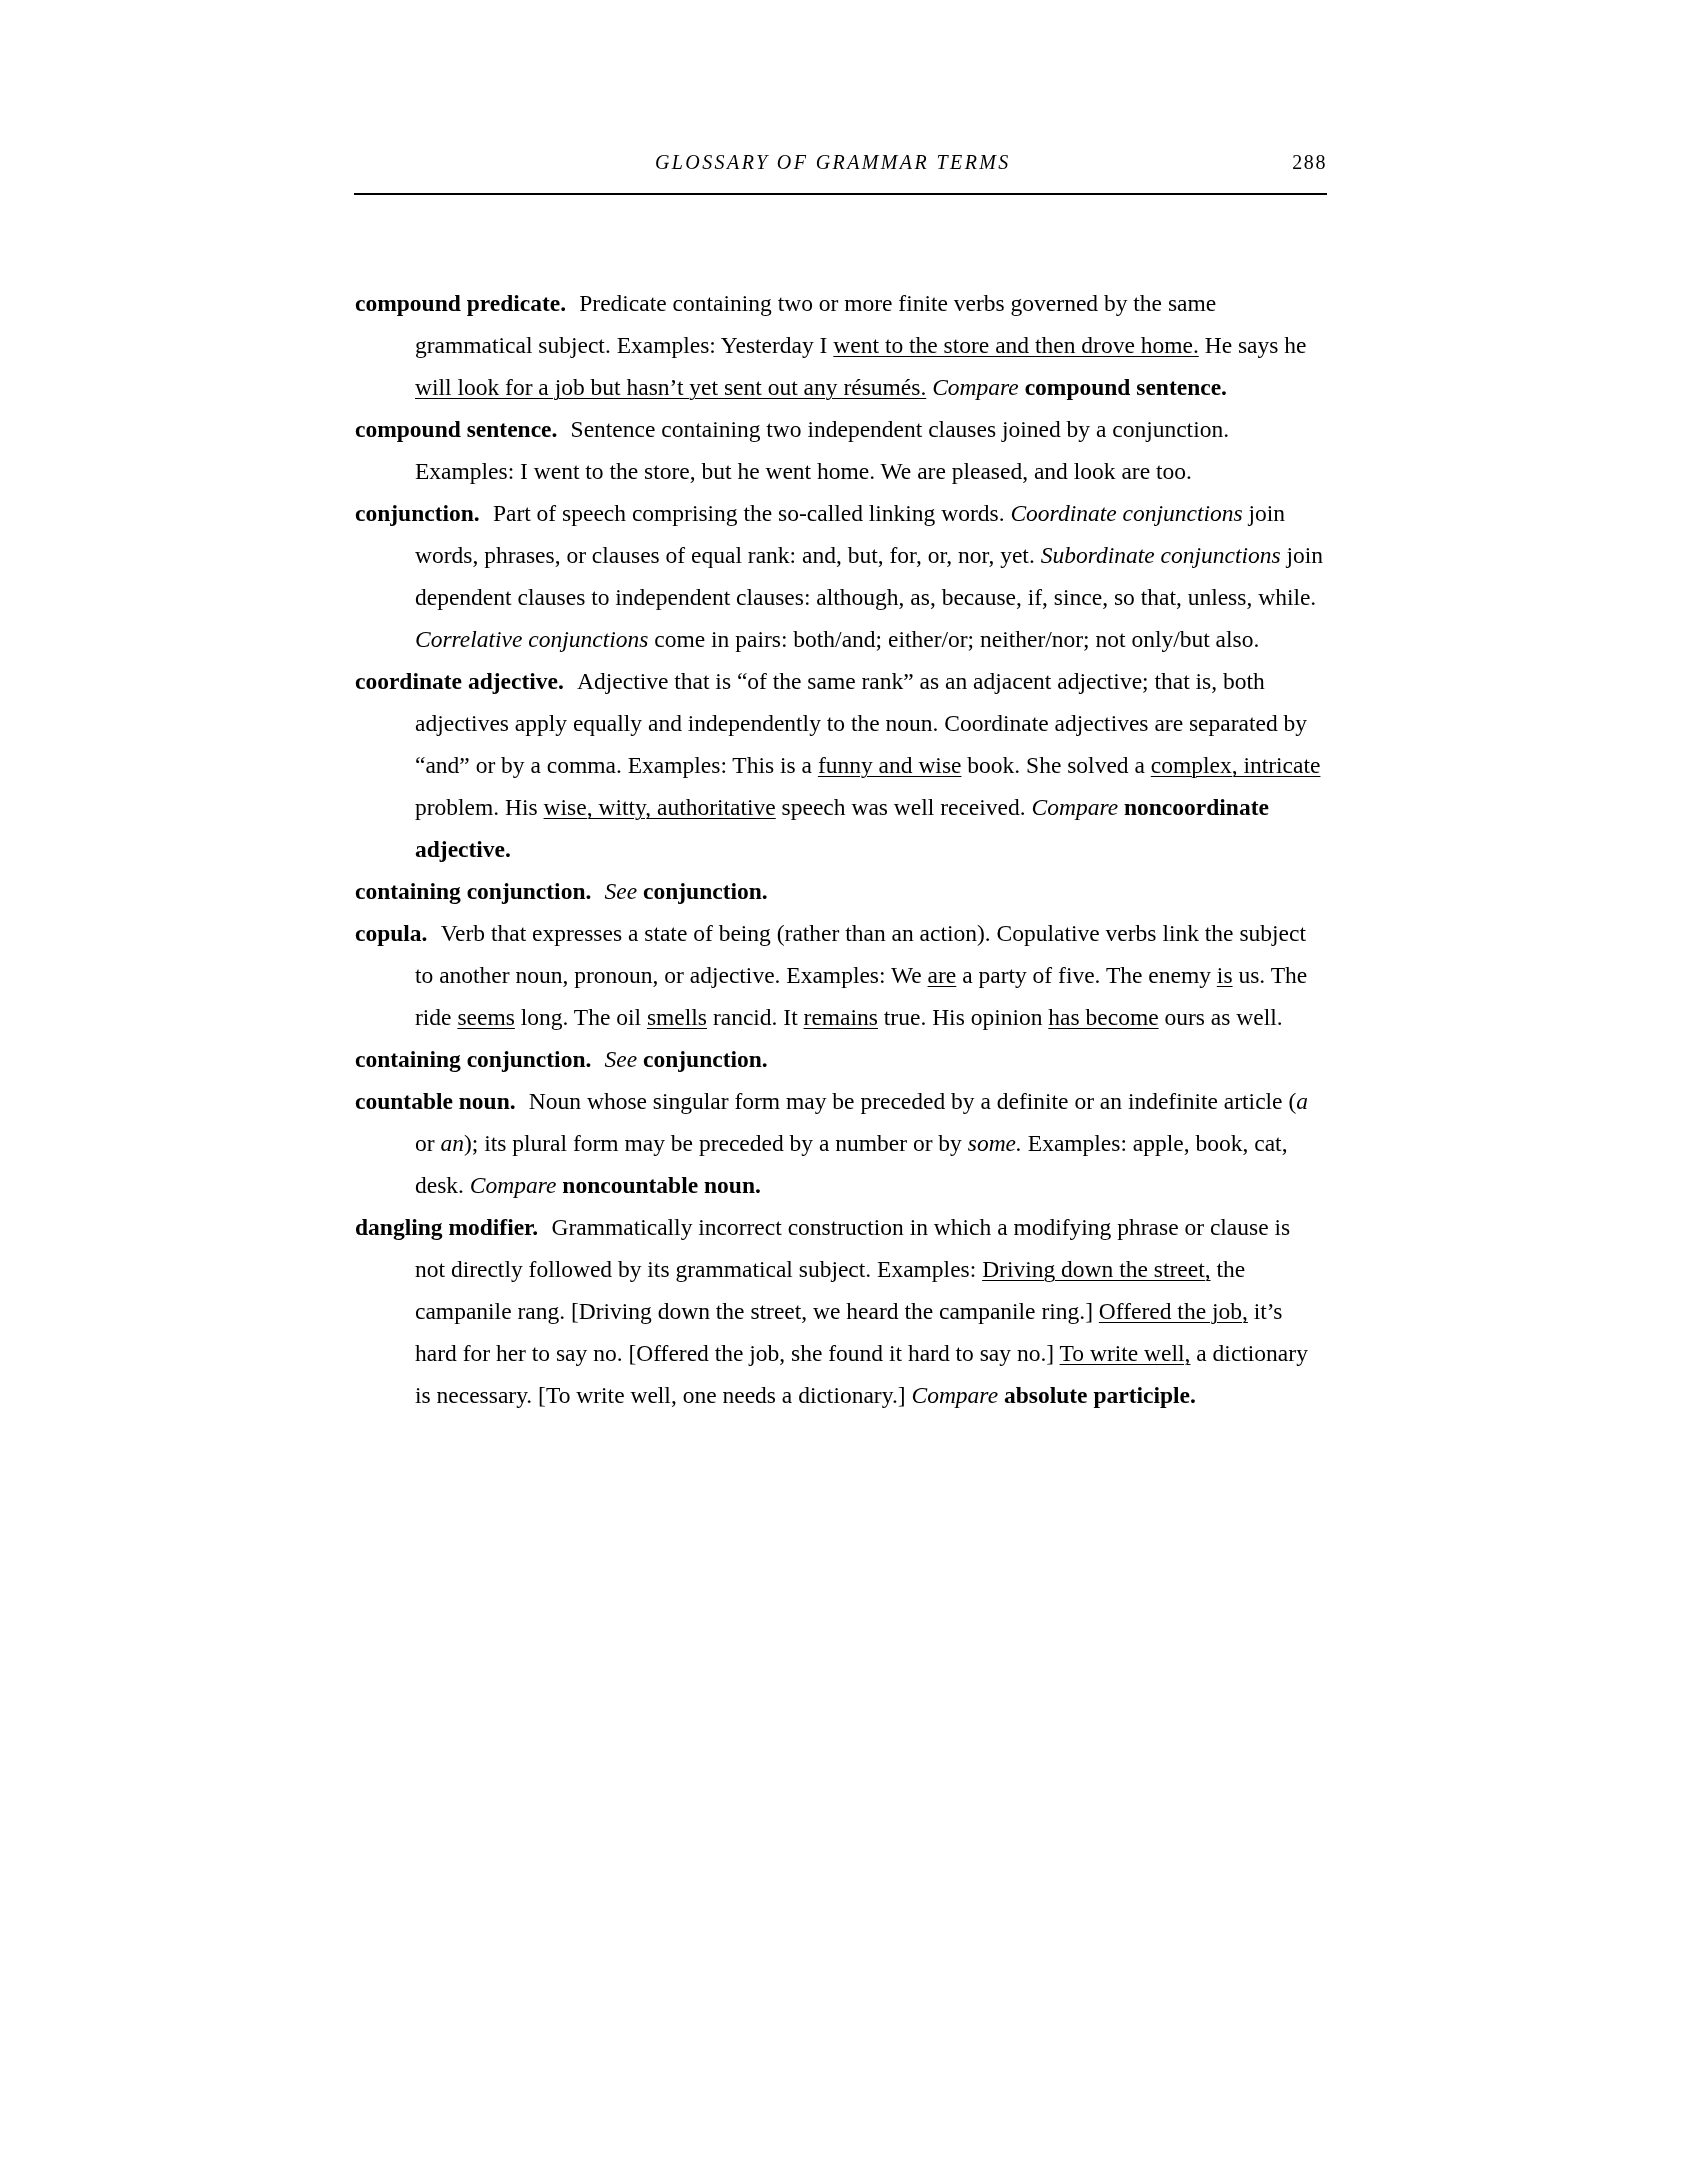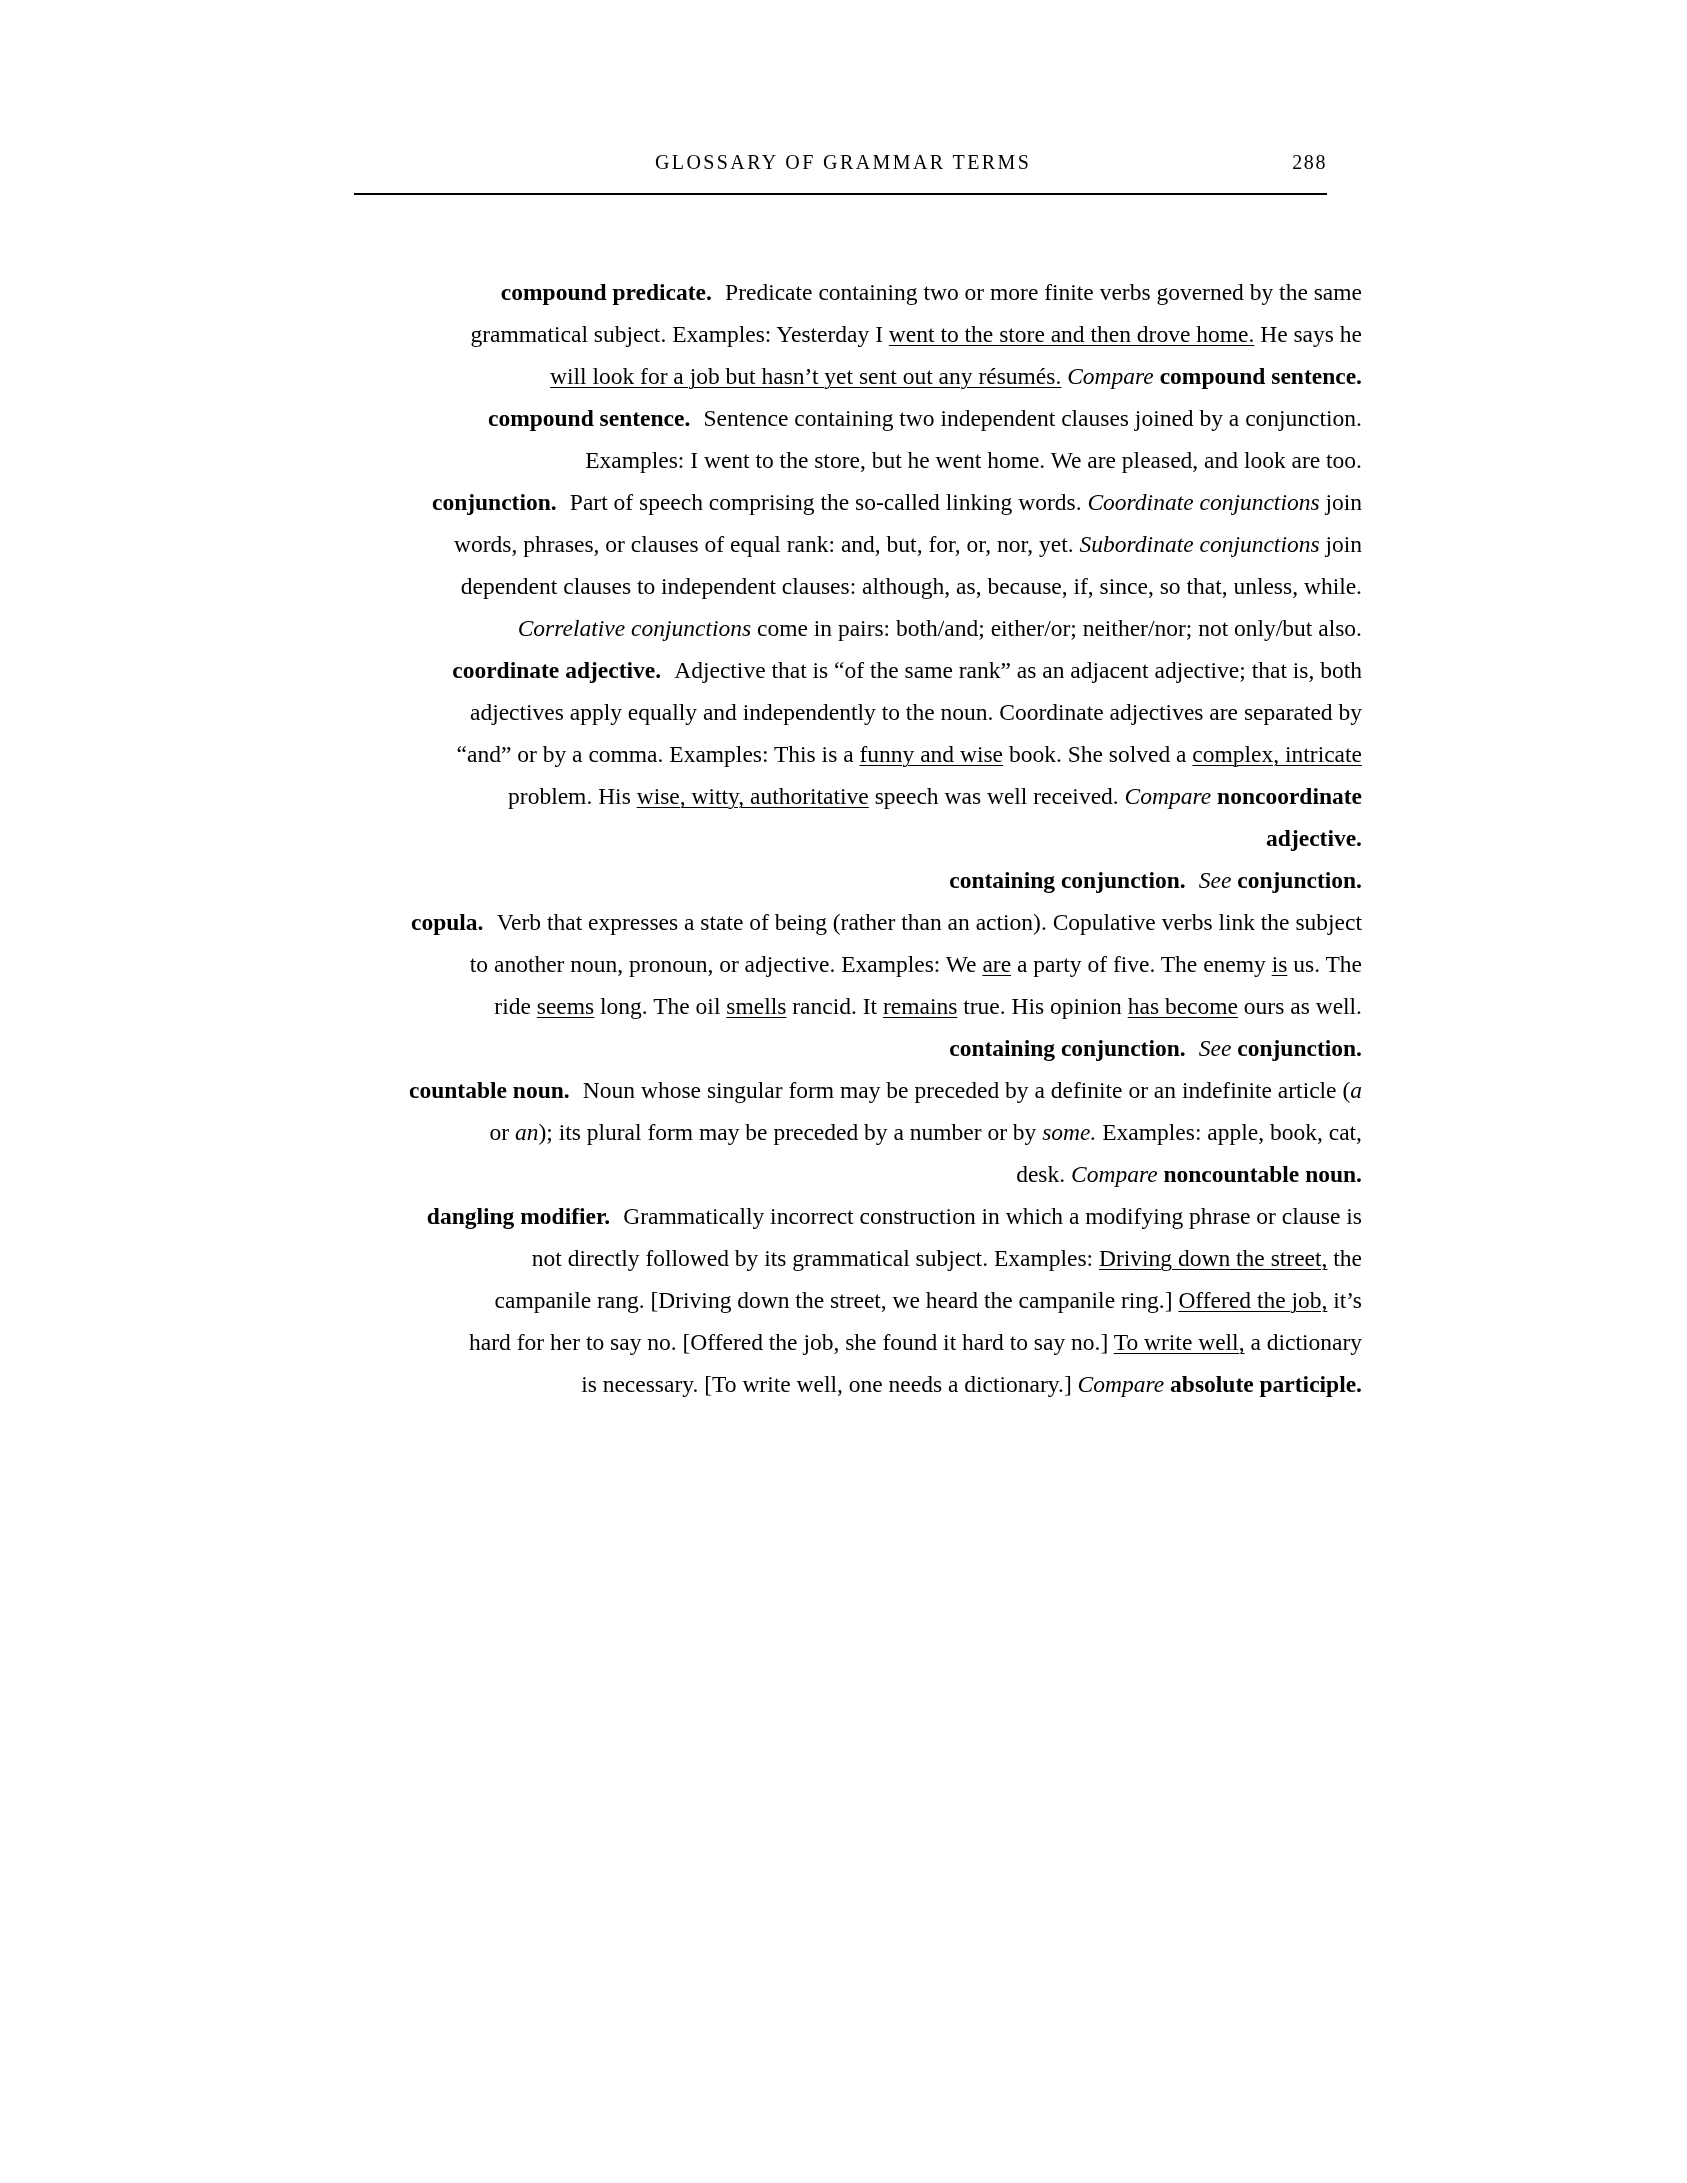--- a/index.html
+++ b/index.html
@@ -31,43 +31,43 @@
     justify-content: space-between;
     font-size: 20.5px;
     letter-spacing: 2.2px;
   }
   .running-head .rh-title {
     font-variant: small-caps;
     text-transform: uppercase;
     font-size: 20px;
     letter-spacing: 2.4px;
     margin-left: 301px;
+    font-style: italic;
   }
   .running-head .rh-page {
     font-size: 20px;
     letter-spacing: 1.6px;
   }
   .rule {
     position: absolute;
     left: 354px;
     top: 193px;
     width: 973px;
     height: 2px;
     background: #000000;
   }
   
   .glossary {
     position: absolute;
     left: 355px;
-    top: 271px;
+    top: 282px;
     width: 971px;
     font-size: 23.5px;
     line-height: 42px;
-    text-align: right;
-    margin-left: 36px;
+    text-align: left;
   }
   .entry {
     margin: 0 0 0 0;
     padding: 0;
     text-indent: -60px;
     margin-left: 60px;
   }
   .term {
     font-weight: bold;
   }

